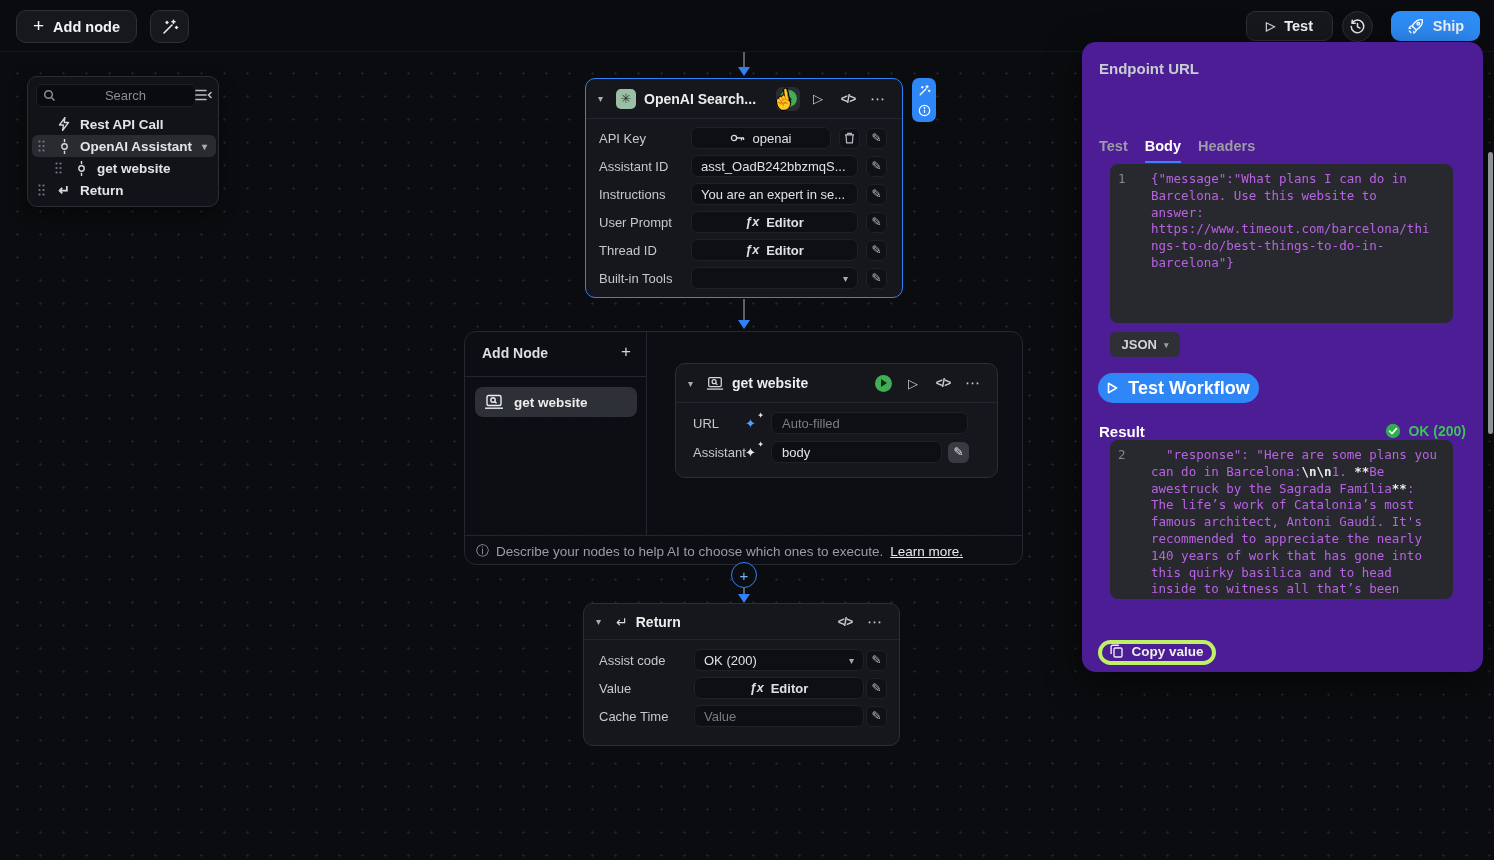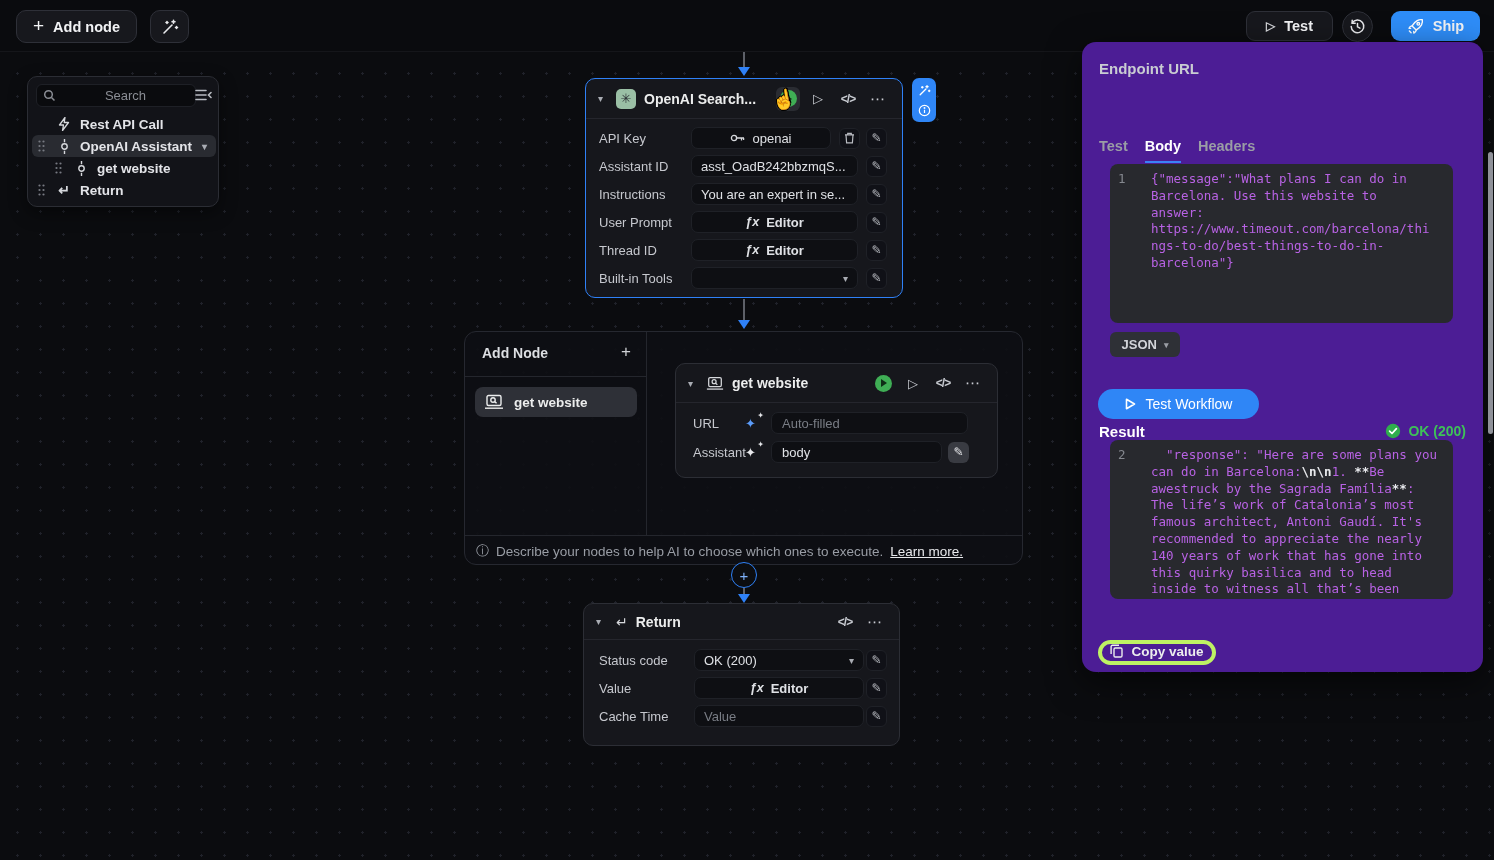--- a/index.html
+++ b/index.html
@@ -159,21 +159,21 @@
   .code-line .ln { width:33px; flex:none; color:#85888f; }
   .code-line .lc .p { color:#b862e4; }
   .code-line .lc .w { color:#e8e9ed; font-weight:700; }
   .code-line.fade { opacity:.4; }
   .json-btn { position:absolute; left:28px; top:290px; width:70px; height:25px; background:#2e3036;
     border-radius:6px; display:flex; align-items:center; justify-content:center; gap:7px; font-size:13px;
     font-weight:600; color:#d2d4d9; cursor:pointer; }
   .json-btn .chev { color:#9a9da5; font-size:9px; }
   .tw-btn { position:absolute; left:16px; top:331px; width:161px; height:30px; background:#2f86f6;
     border:none; border-radius:15px; display:flex; align-items:center; justify-content:center; gap:10px;
-    color:#fff; font-size:14px; font-weight:400; cursor:pointer; font-family:inherit;margin-top:16px; }
+    color:#fff; font-size:18px; font-weight:700; cursor:pointer; font-family:inherit; }
   .result-label { position:absolute; left:17px; top:381px; font-size:15px; font-weight:700; color:#fff; }
   .ok-badge { position:absolute; right:17px; top:381px; display:flex; align-items:center; gap:7px;
     color:#3ec158; font-size:14px; font-weight:700; }
   .copy-btn { position:absolute; left:16px; top:598px; width:118px; height:25px; border:4px solid #bef264;
     border-radius:14px; background:transparent; display:flex; align-items:flex-start; justify-content:center;
     gap:8px; color:#eceded; font-size:13.5px; font-weight:700; cursor:pointer; font-family:inherit; }
   .vscroll { position:absolute; left:1488px; top:152px; width:5px; height:282px; background:#9ea1a8;
     border-radius:3px; z-index:70; opacity:.9; }
   .cursor-hand { position:absolute; left:772px; top:88px; z-index:80; font-size:19px; color:#fff;
     transform:rotate(-10deg);
@@ -533,21 +533,21 @@
       <span class="nh-chev">▾</span>
       <span class="ret-ico">↵</span>
       <span class="nh-title">Return</span>
       <span class="nh-right">
         <span class="nh-ibtn nh-code">&lt;/&gt;</span>
         <span class="nh-ibtn nh-dots">⋯</span>
       </span>
     </div>
     <div style="padding-top:6px;">
       <div class="field-row">
-        <span class="f-label">Status code</span>
+        <span class="f-label">Assist code</span>
         <span class="pill">
           <span>OK (200)</span>
           <span class="chev-in">▾</span>
         </span>
         <span class="row-gap">
             <span class="sqbtn pencil">✎</span>
           </span>
       </div>
       <div class="field-row">
         <span class="f-label">Value</span>

